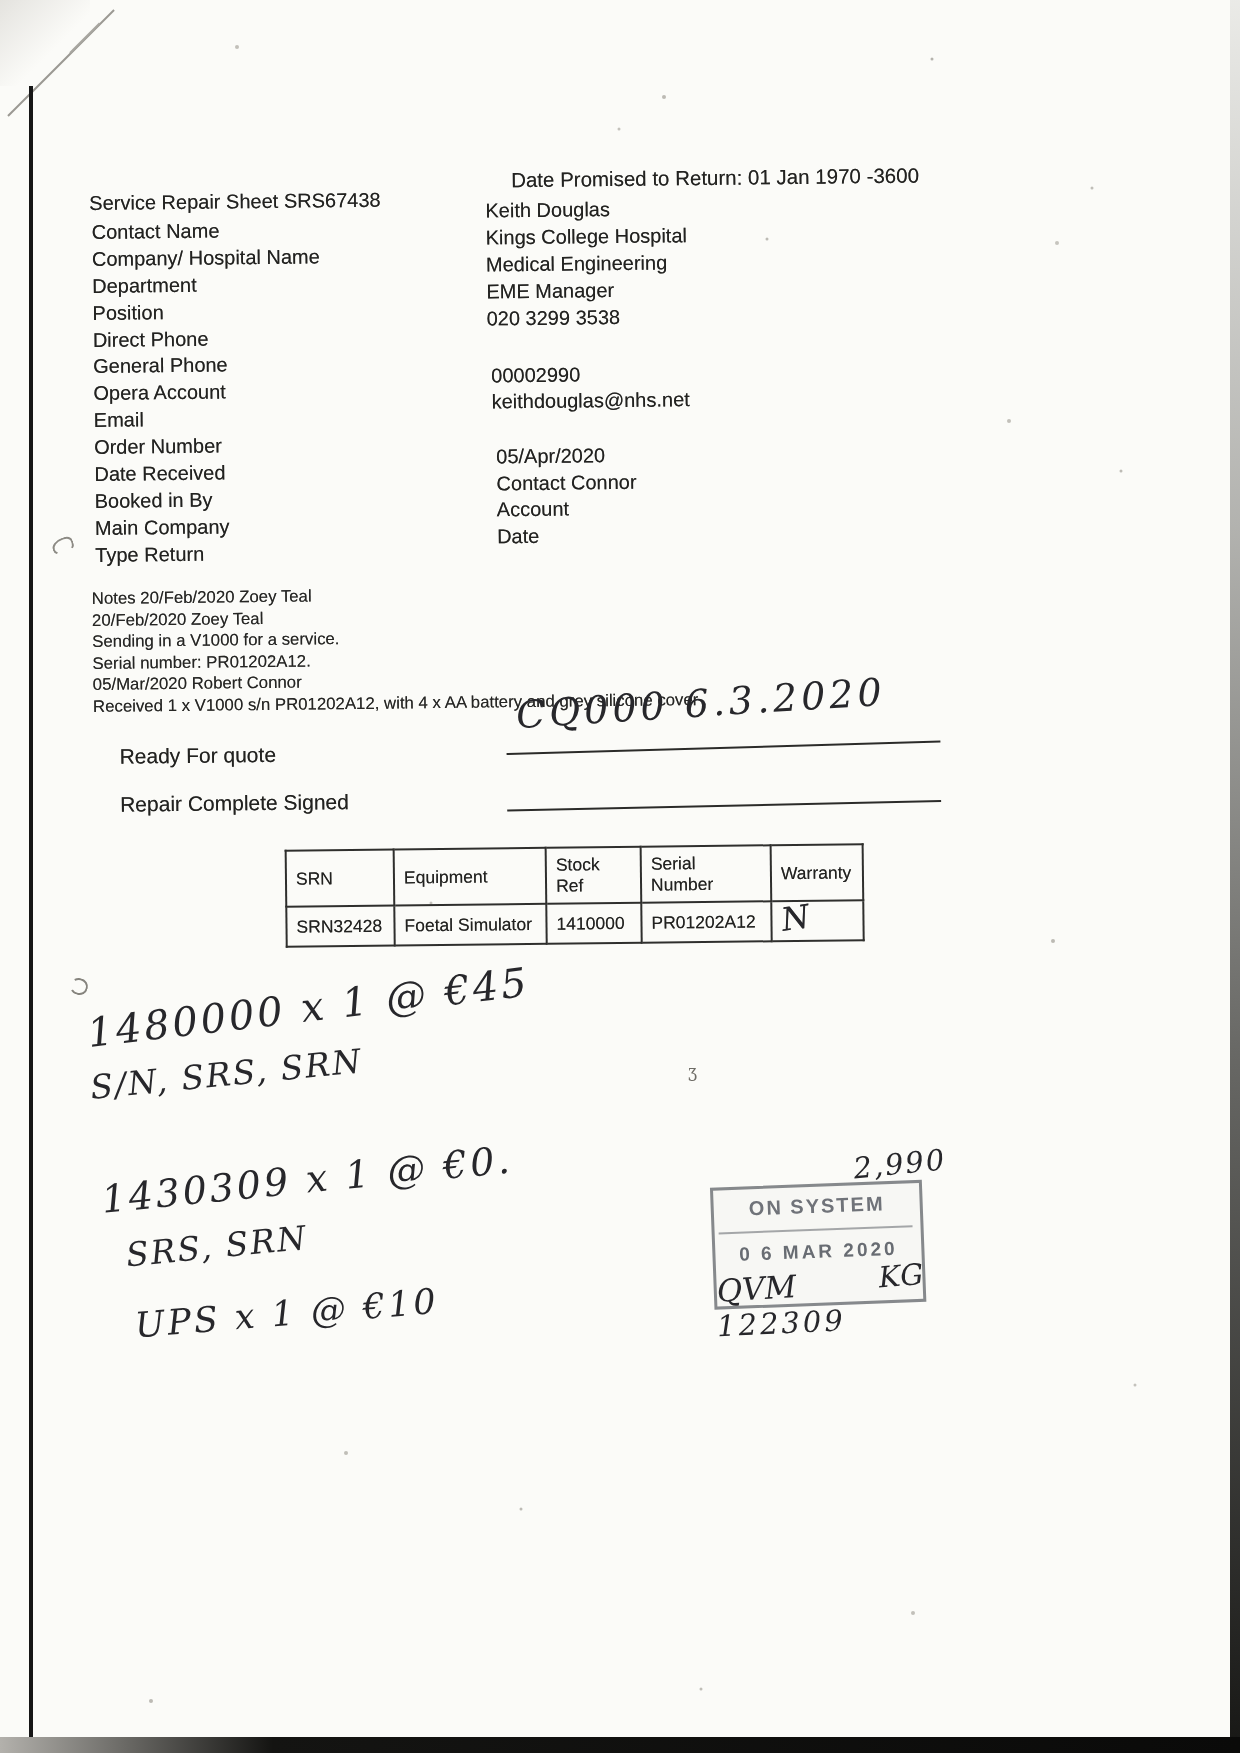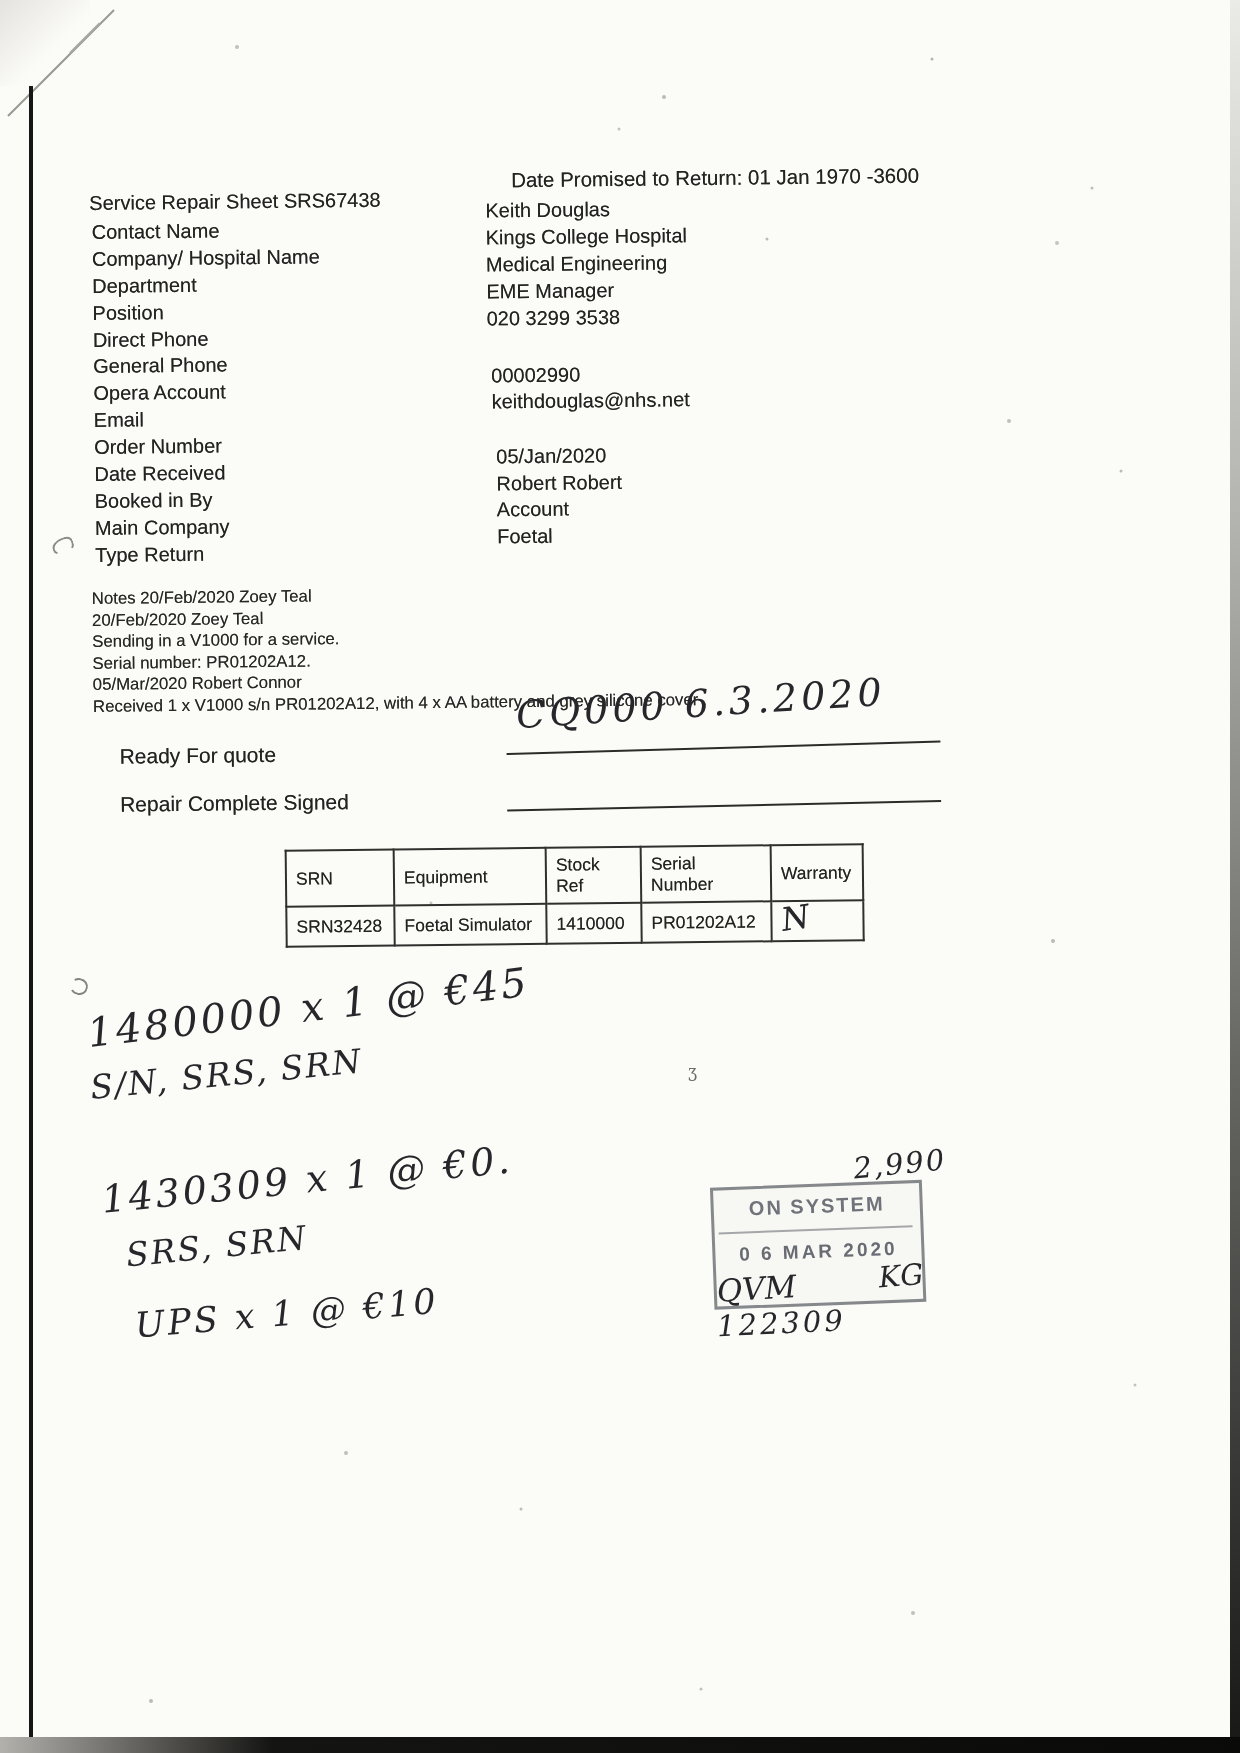--- a/index.html
+++ b/index.html
@@ -128,24 +128,24 @@
       <div>EME Manager</div>
       <div>020 3299 3538</div>
     </div>
 
     <div class="t account-col">
       <div>00002990</div>
       <div>keithdouglas@nhs.net</div>
     </div>
 
     <div class="t booking-col">
-      <div>05/Jan/2020</div>
-      <div>Robert Robert</div>
+      <div>05/Apr/2020</div>
+      <div>Contact Connor</div>
       <div>Account</div>
-      <div>Foetal</div>
+      <div>Date</div>
     </div>
 
     <div class="t notes-col">
       <div>Notes 20/Feb/2020 Zoey Teal</div>
       <div>20/Feb/2020 Zoey Teal</div>
       <div>Sending in a V1000 for a service.</div>
       <div>Serial number: PR01202A12.</div>
       <div>05/Mar/2020 Robert Connor</div>
       <div>Received 1 x V1000 s/n PR01202A12, with 4 x AA battery and grey silicone cover</div>
     </div>

